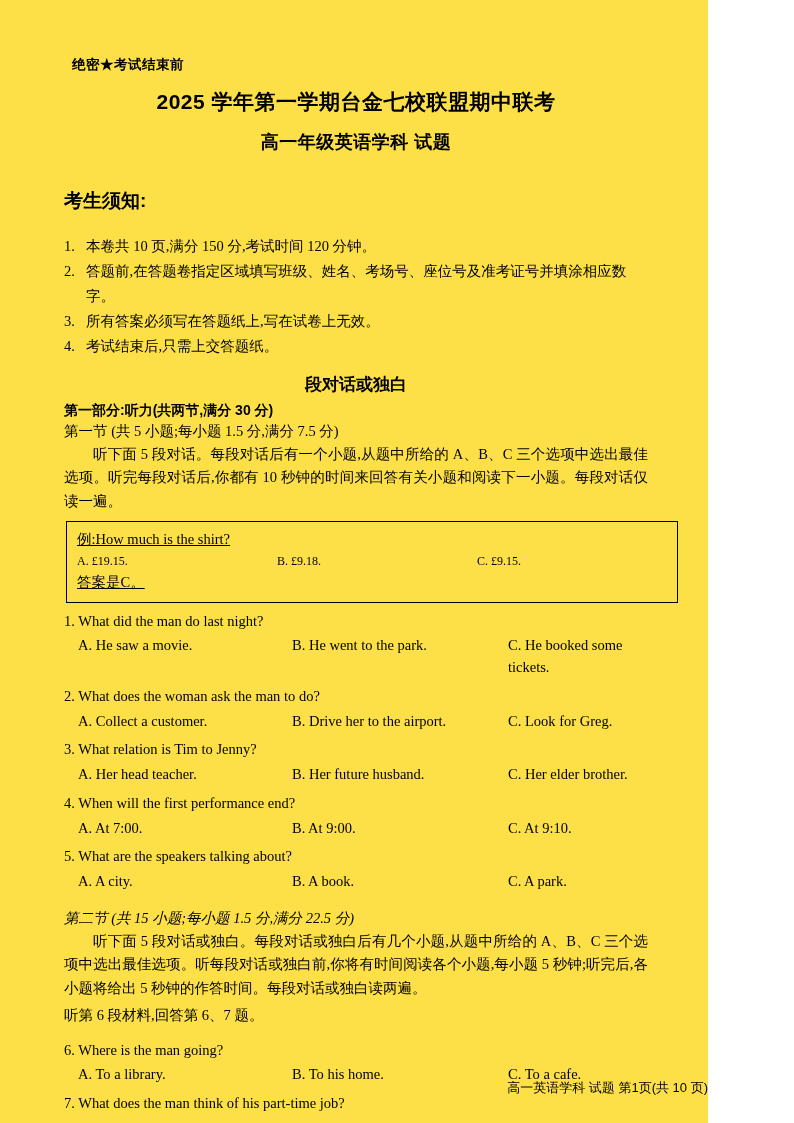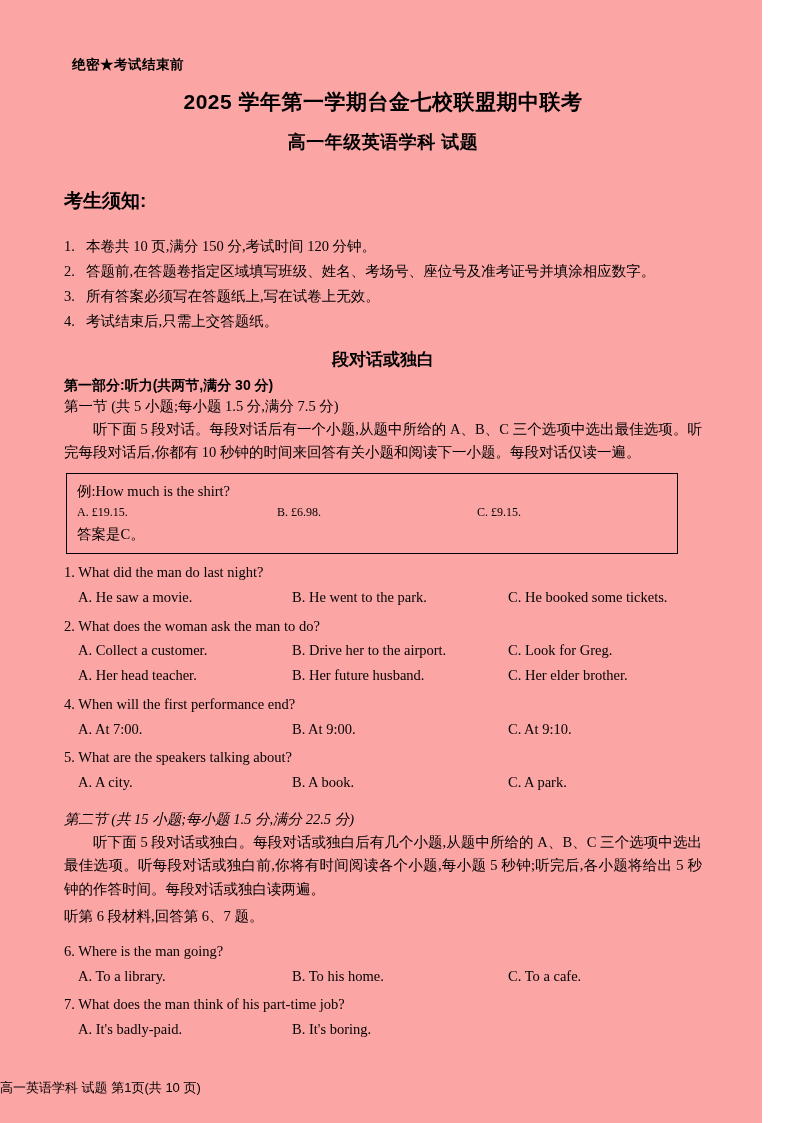--- a/index.html
+++ b/index.html
@@ -5,26 +5,26 @@
   html, body {
     margin: 0;
     padding: 0;
     background: #ffffff;
   }
   body {
     font-family: "Liberation Serif", "DejaVu Serif", serif;
     color: #000000;
   }
   .page {
-    width: 762px;
+    width: 708px;
     height: 1123px;
     position: relative;
     box-sizing: border-box;
     padding: 56px 60px 30px 64px;
-    background: #fca5a5;
+    background: #fde047;
     overflow: hidden;
   }
   .secret {
     font-size: 13.5px;
     font-family: "Liberation Sans", sans-serif;
     font-weight: bold;
     letter-spacing: 0.5px;
     margin: 0 0 14px 8px;
   }
   h1.doc-title {
@@ -89,20 +89,21 @@
   .example-box {
     border: 1px solid #000;
     padding: 6px 10px 7px 10px;
     margin: 8px 0 8px 2px;
     width: 612px;
     box-sizing: border-box;
   }
   .example-box .line {
     font-size: 14.5px;
     line-height: 1.62;
+    text-decoration: underline;
   }
   .example-box .opts {
     display: flex;
     font-size: 12px;
     line-height: 1.62;
   }
   .example-box .opts span:nth-child(1) { width: 200px; }
   .example-box .opts span:nth-child(2) { width: 200px; }
   .q {
     font-size: 14.5px;
@@ -122,21 +123,21 @@
   .mat-line {
     font-size: 14.5px;
     line-height: 1.62;
     margin: 4px 0 12px 0;
   }
   .footer {
     position: absolute;
     left: 0;
     right: 0;
     bottom: 26px;
-    text-align: left;
+    text-align: right;
     font-size: 13px;
     font-family: "Liberation Sans", sans-serif;
   }
 </style>
 </head>
 <body>
 
 <div class="page">
 
   <div class="secret">绝密★考试结束前</div>
@@ -166,40 +167,41 @@
   <div class="section-center">段对话或独白</div>
 
   <div class="part-head">第一部分:听力(共两节,满分 30 分)</div>
   <div class="sub-head">第一节 (共 5 小题;每小题 1.5 分,满分 7.5 分)</div>
   <div class="para">听下面 5 段对话。每段对话后有一个小题,从题中所给的 A、B、C 三个选项中选出最佳选项。听完每段对话后,你都有 10 秒钟的时间来回答有关小题和阅读下一小题。每段对话仅读一遍。</div>
 
   <div class="example-box">
     <div class="line">例:How much is the shirt?</div>
     <div class="opts">
       <span>A. £19.15.</span>
-      <span>B. £6.98.</span>
+      <span>B. £9.18.</span>
       <span>C. £9.15.</span>
     </div>
     <div class="line">答案是C。</div>
   </div>
 
   <div class="q">1. What did the man do last night?</div>
   <div class="q-opts">
     <span>A. He saw a movie.</span>
     <span>B. He went to the park.</span>
     <span>C. He booked some tickets.</span>
   </div>
 
   <div class="q">2. What does the woman ask the man to do?</div>
   <div class="q-opts">
     <span>A. Collect a customer.</span>
     <span>B. Drive her to the airport.</span>
     <span>C. Look for Greg.</span>
   </div>
 
+  <div class="q">3. What relation is Tim to Jenny?</div>
   <div class="q-opts">
     <span>A. Her head teacher.</span>
     <span>B. Her future husband.</span>
     <span>C. Her elder brother.</span>
   </div>
 
   <div class="q">4. When will the first performance end?</div>
   <div class="q-opts">
     <span>A. At 7:00.</span>
     <span>B. At 9:00.</span>

